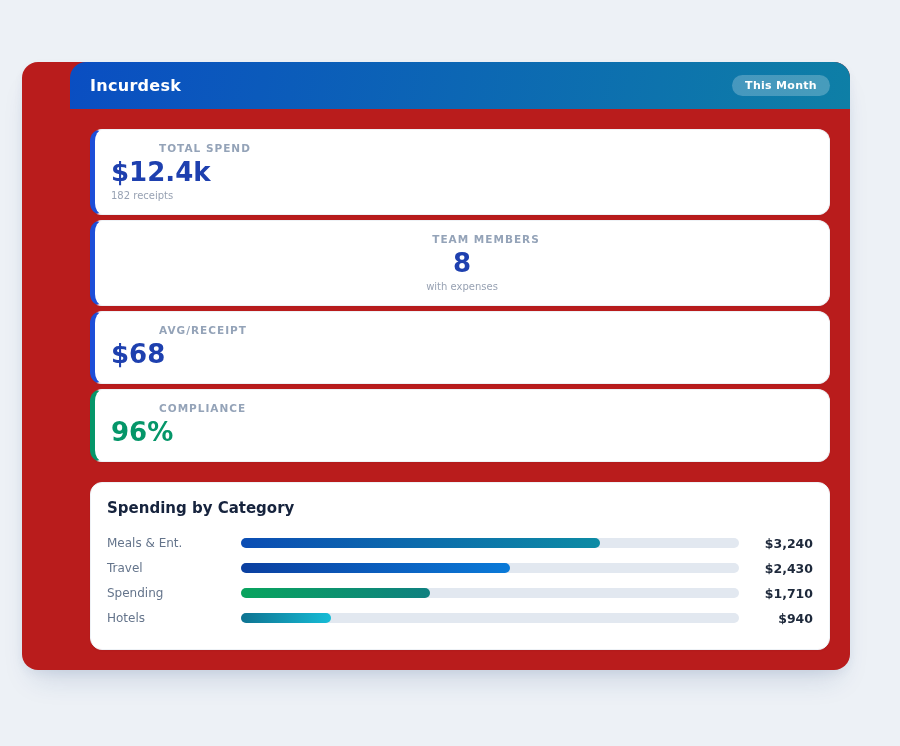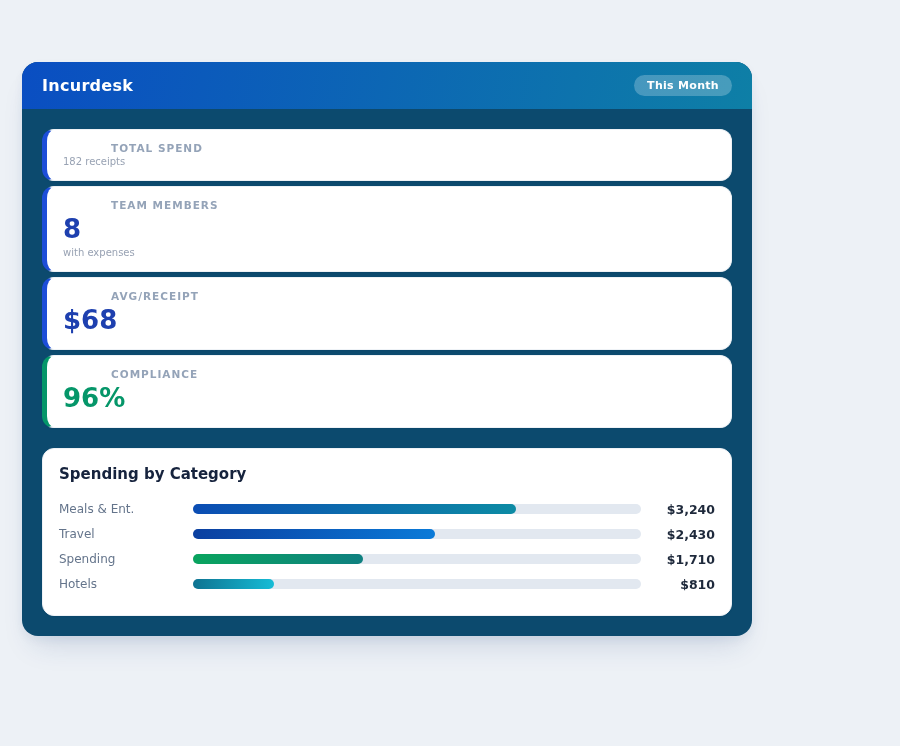--- a/index.html
+++ b/index.html
@@ -5,24 +5,25 @@
   * { margin: 0; padding: 0; box-sizing: border-box; }
   html, body { width: 900px; height: 746px; }
   body {
     background: #edf1f6;
     font-family: "DejaVu Sans", "Liberation Sans", sans-serif;
     position: relative;
     overflow: hidden;
   }
   .main-card {
     position: absolute;
-    left: 22px; top: 62px; width: 730px;
-    background: #0c4a6e;
+    left: 22px; top: 62px; width: 828px;
+    background: #b91c1c;
     border-radius: 16px;
     box-shadow: 0 18px 30px -12px rgba(30,60,120,0.18), 0 4px 10px rgba(30,60,120,0.06);
+    padding-left: 48px;
   }
   .card-header {
     height: 47px;
     border-radius: 16px 16px 0 0;
     display: flex;
     align-items: center;
     justify-content: space-between;
     padding: 0 20px;
   }
   .app-title {
@@ -120,24 +121,25 @@
 
   <div class="card-header" style="background: linear-gradient(100deg, rgb(10, 78, 194), rgb(14, 127, 166));">
     <div class="app-title">Incurdesk</div>
     <button class="pill">This Month</button>
   </div>
 
   <div class="content">
 
     <div class="stat-card" style="border-left-color: rgb(29, 78, 216);">
       <div class="stat-label">TOTAL SPEND</div>
+      <div class="stat-value" style="color: rgb(30, 64, 175);">$12.4k</div>
       <div class="stat-sub">182 receipts</div>
     </div>
 
-    <div class="stat-card" style="border-left-color: rgb(29, 78, 216);">
+    <div class="stat-card" style="border-left-color: rgb(29, 78, 216); text-align: center;">
       <div class="stat-label">TEAM MEMBERS</div>
       <div class="stat-value" style="color: rgb(30, 64, 175);">8</div>
       <div class="stat-sub">with expenses</div>
     </div>
 
     <div class="stat-card" style="border-left-color: rgb(29, 78, 216);">
       <div class="stat-label">AVG/RECEIPT</div>
       <div class="stat-value" style="color: rgb(30, 64, 175);">$68</div>
     </div>
 
@@ -172,18 +174,18 @@
           </div>
         <div class="bar-value">$1,710</div>
       </div>
 
 
       <div class="bar-row">
         <div class="bar-label">Hotels</div>
         <div class="bar-track">
             <div class="bar-fill" style="width: 18%; background: linear-gradient(90deg, rgb(14, 115, 145), rgb(22, 188, 214));"></div>
           </div>
-        <div class="bar-value">$810</div>
+        <div class="bar-value">$940</div>
       </div>
 
     </div>
   </div>
 </div>
 
 </body></html>

